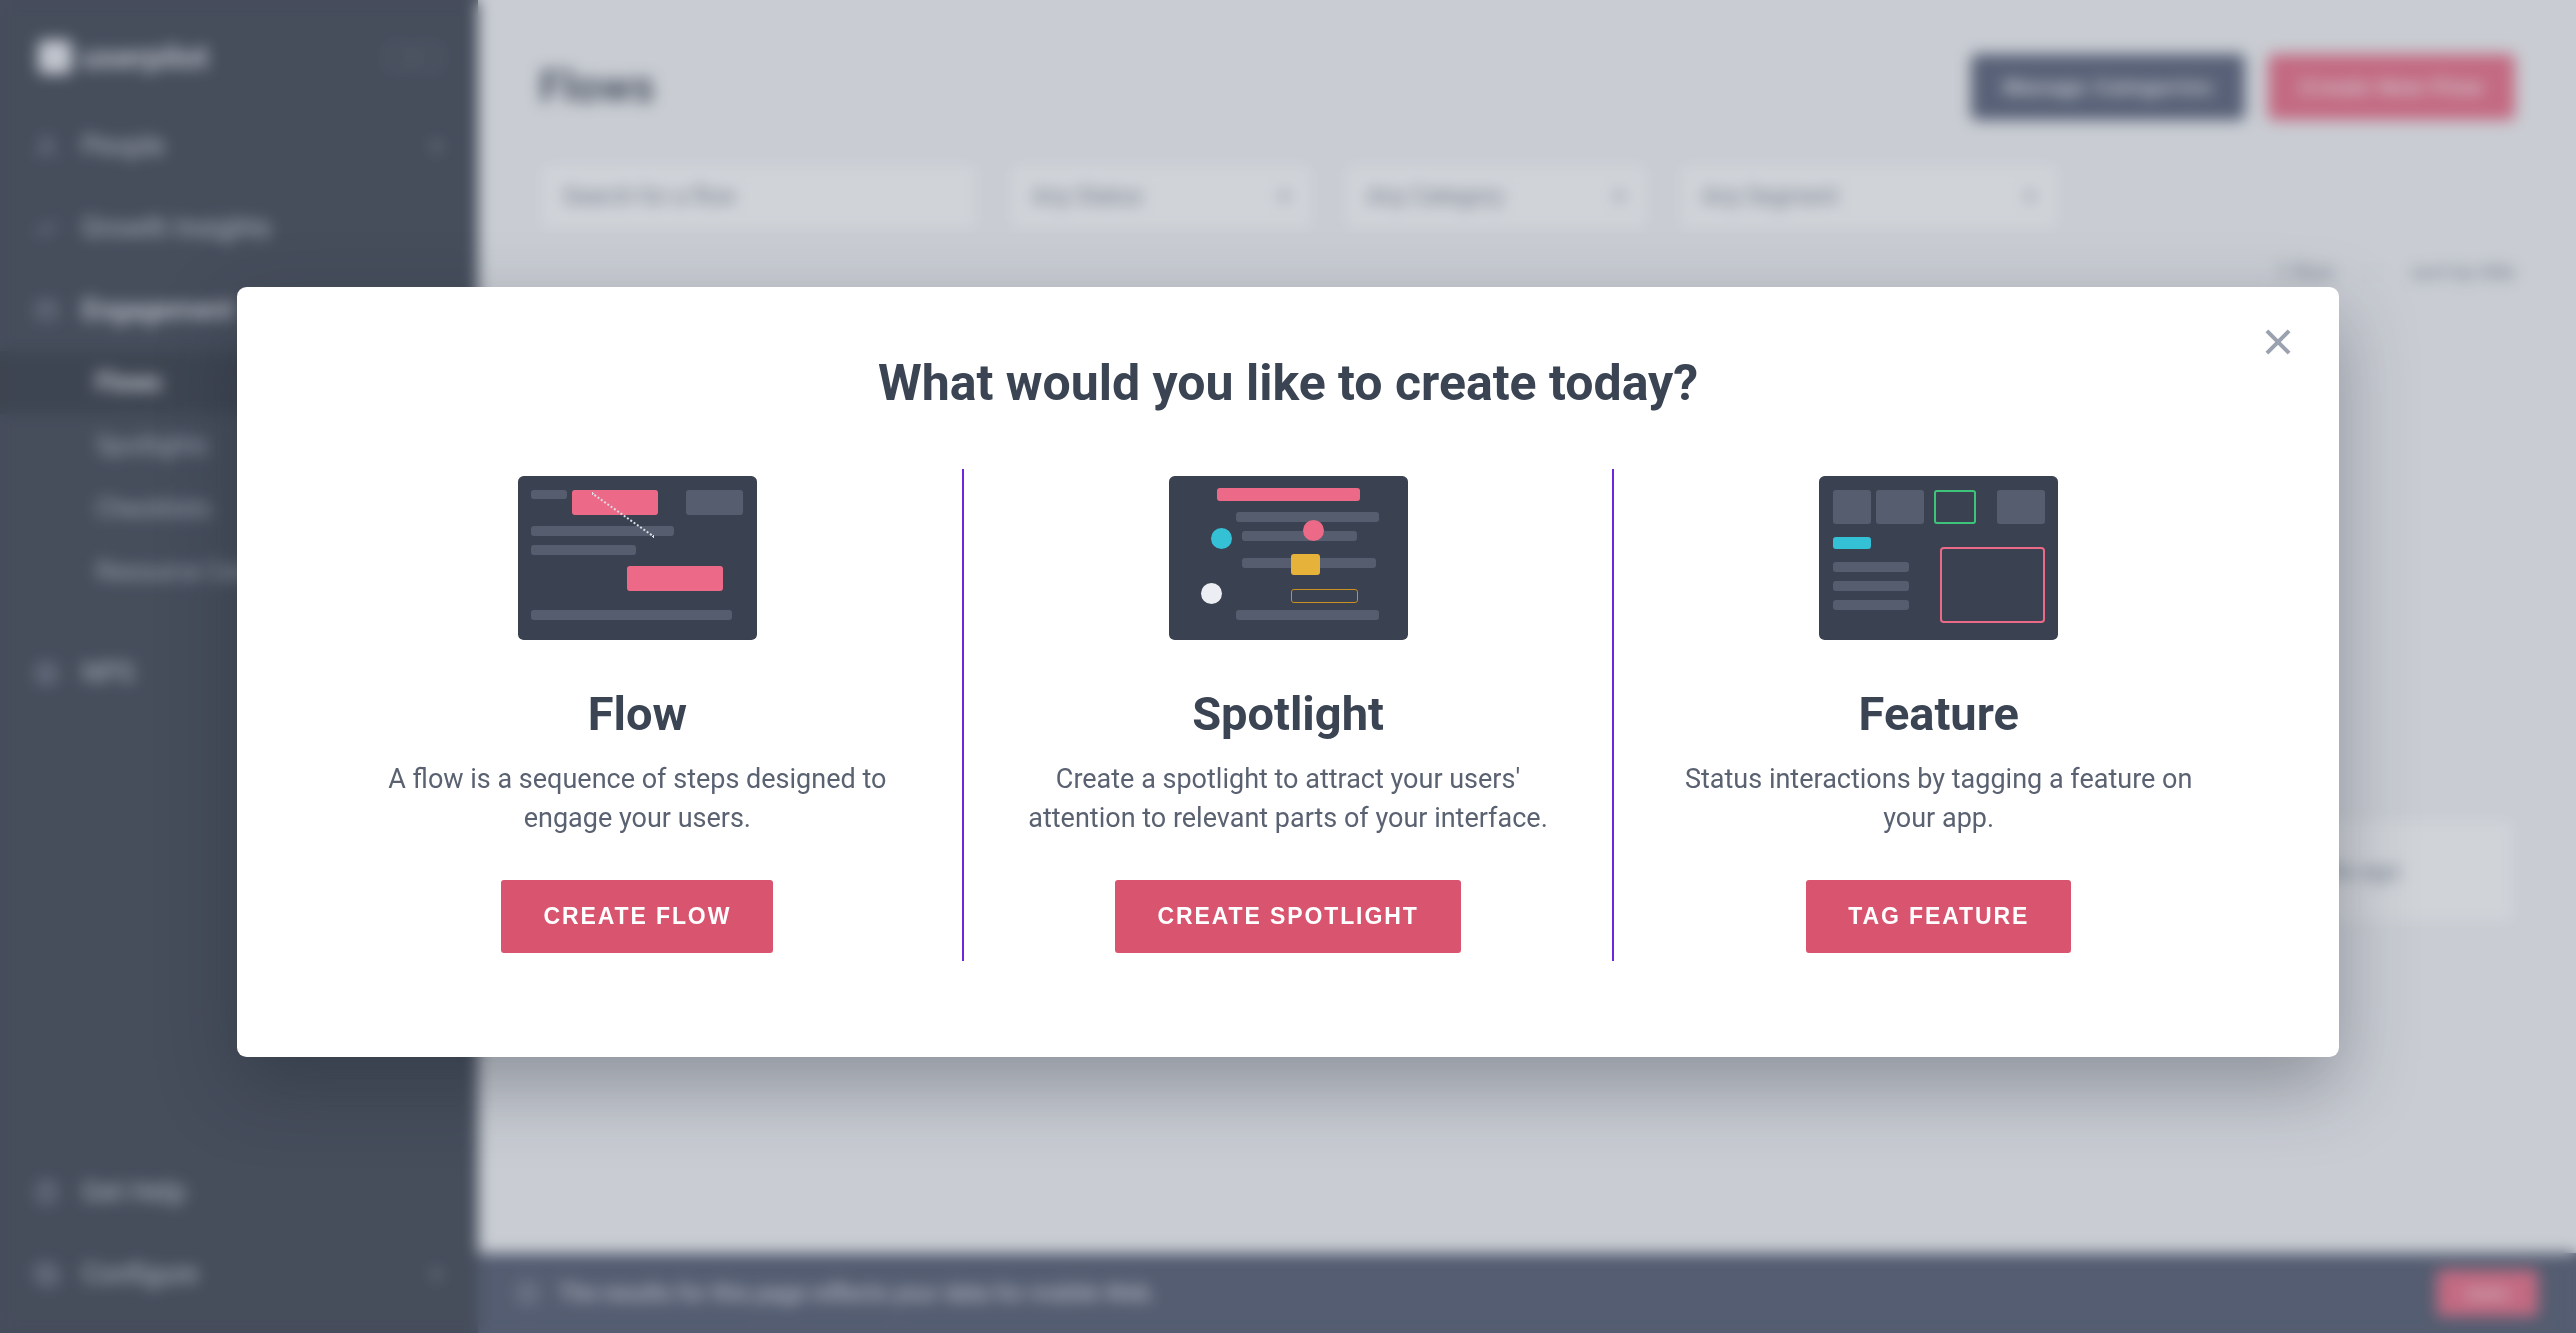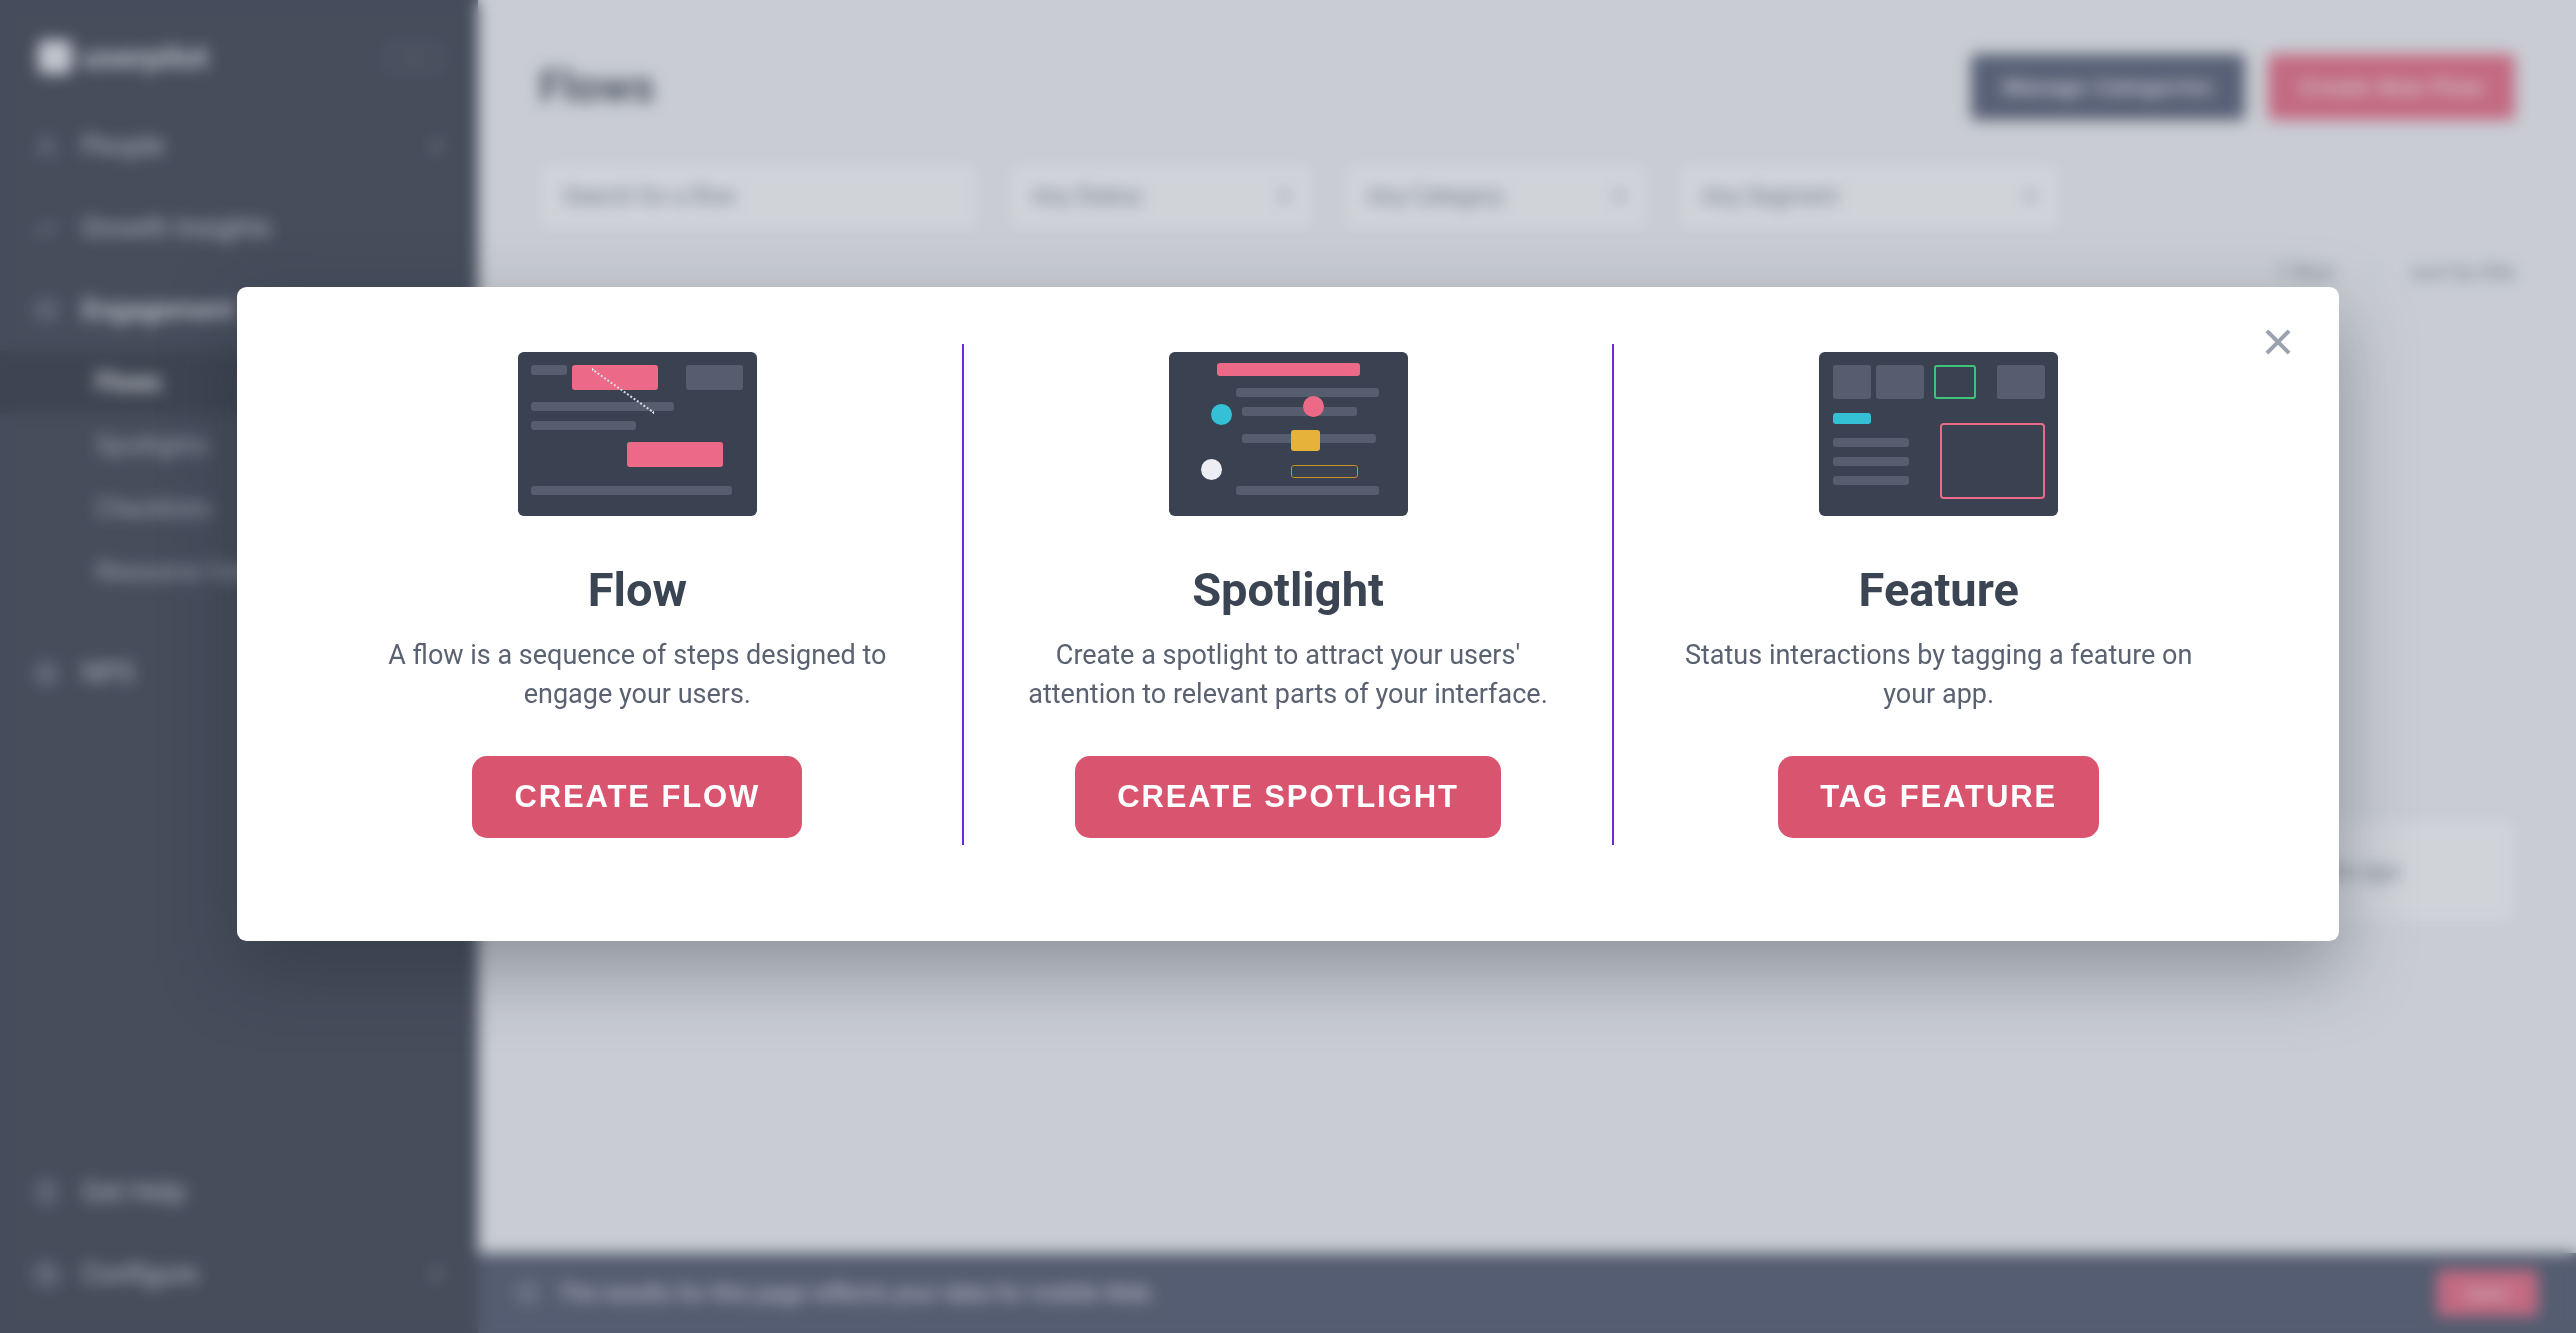--- a/index.html
+++ b/index.html
@@ -57,21 +57,21 @@
 .modal-wrap { position:absolute; inset:0; display:flex; align-items:flex-start; justify-content:center; padding-top:287px; }
 .modal { width:2102px; background:#fff; border-radius:9.6px; box-shadow:0 29px 76px rgba(30,36,50,0.35); padding: 57px 76px 96px; position:relative; }
 .modal-close { position:absolute; top:36px; right:42px; cursor:pointer; color:#9aa1af; }
 .modal-title { text-align:center; font-size:50px; font-weight:700; color:#3b4453; margin-bottom:57px; margin-top:9.6px;}
 .options { display:flex; }
 .option { flex:1; padding: 7.6px 57px; display:flex; flex-direction:column; align-items:center; text-align:center; }
 .option + .option { border-left:2px solid #6d28d9; }
 .thumb { width:239px; height:164px; background:#3a4150; border-radius:5.7px; margin-bottom:46px; position:relative; overflow:hidden; }
 .opt-title { font-size:47px; font-weight:700; color:#3b4453; margin-bottom:19px; }
 .opt-desc { font-size:27px; color:#5a6272; line-height:1.45; margin-bottom:42px; max-width:535px;}
-.opt-btn { background:#d9546f; color:#fff; border:none; border-radius:15px; padding:23px 42px; font-size:31px; font-weight:800; letter-spacing:1.9px; cursor:pointer;}
+.opt-btn { background:#d9546f; color:#fff; border:none; border-radius:3px; padding:23px 42px; font-size:23px; font-weight:800; letter-spacing:1.9px; cursor:pointer;}
 
 
 .thumb .t-bar { position:absolute; background:#555d6e; border-radius:2.9px; }
 .thumb .t-pink { position:absolute; background:#ec6a87; border-radius:2.9px; }
 .thumb .t-green { position:absolute; border:2.9px solid #3ec47a; border-radius:2.9px; }
 .thumb .t-cir { position:absolute; border-radius:50%; }
 .thumb .t-yellow { position:absolute; background:#e7b23a; border-radius:2.9px; }
 .thumb .t-dots { position:absolute; border-top:2.9px dotted #d9dde5; }
 
 svg { display:block; }
@@ -245,20 +245,21 @@
 <div class="blur-layer"></div>
 
 <div class="modal-wrap">
   <div class="modal">
     <div class="modal-close">
       <svg width="38" height="38" viewBox="0 0 24 24" fill="none" stroke="currentColor" stroke-width="2.5">
           <line x1="5" y1="5" x2="19" y2="19"></line>
           <line x1="19" y1="5" x2="5" y2="19"></line>
         </svg>
     </div>
+    <h2 class="modal-title">What would you like to create today?</h2>
 
     <div class="options">
 
       <div class="option">
         <div class="thumb">
           <div class="t-bar" style="left:13.4px; top:13.4px; width:36px; height:9.6px;"></div>
           <div class="t-pink" style="left:54px; top:13.4px; width:86px; height:25px;"></div>
           <div class="t-bar" style="right:13.4px; top:13.4px; width:57px; height:25px;"></div>
           <div class="t-bar" style="left:13.4px; top:50px; width:143px; height:9.6px;"></div>
           <div class="t-bar" style="left:13.4px; top:69px; width:105px; height:9.6px;"></div>

